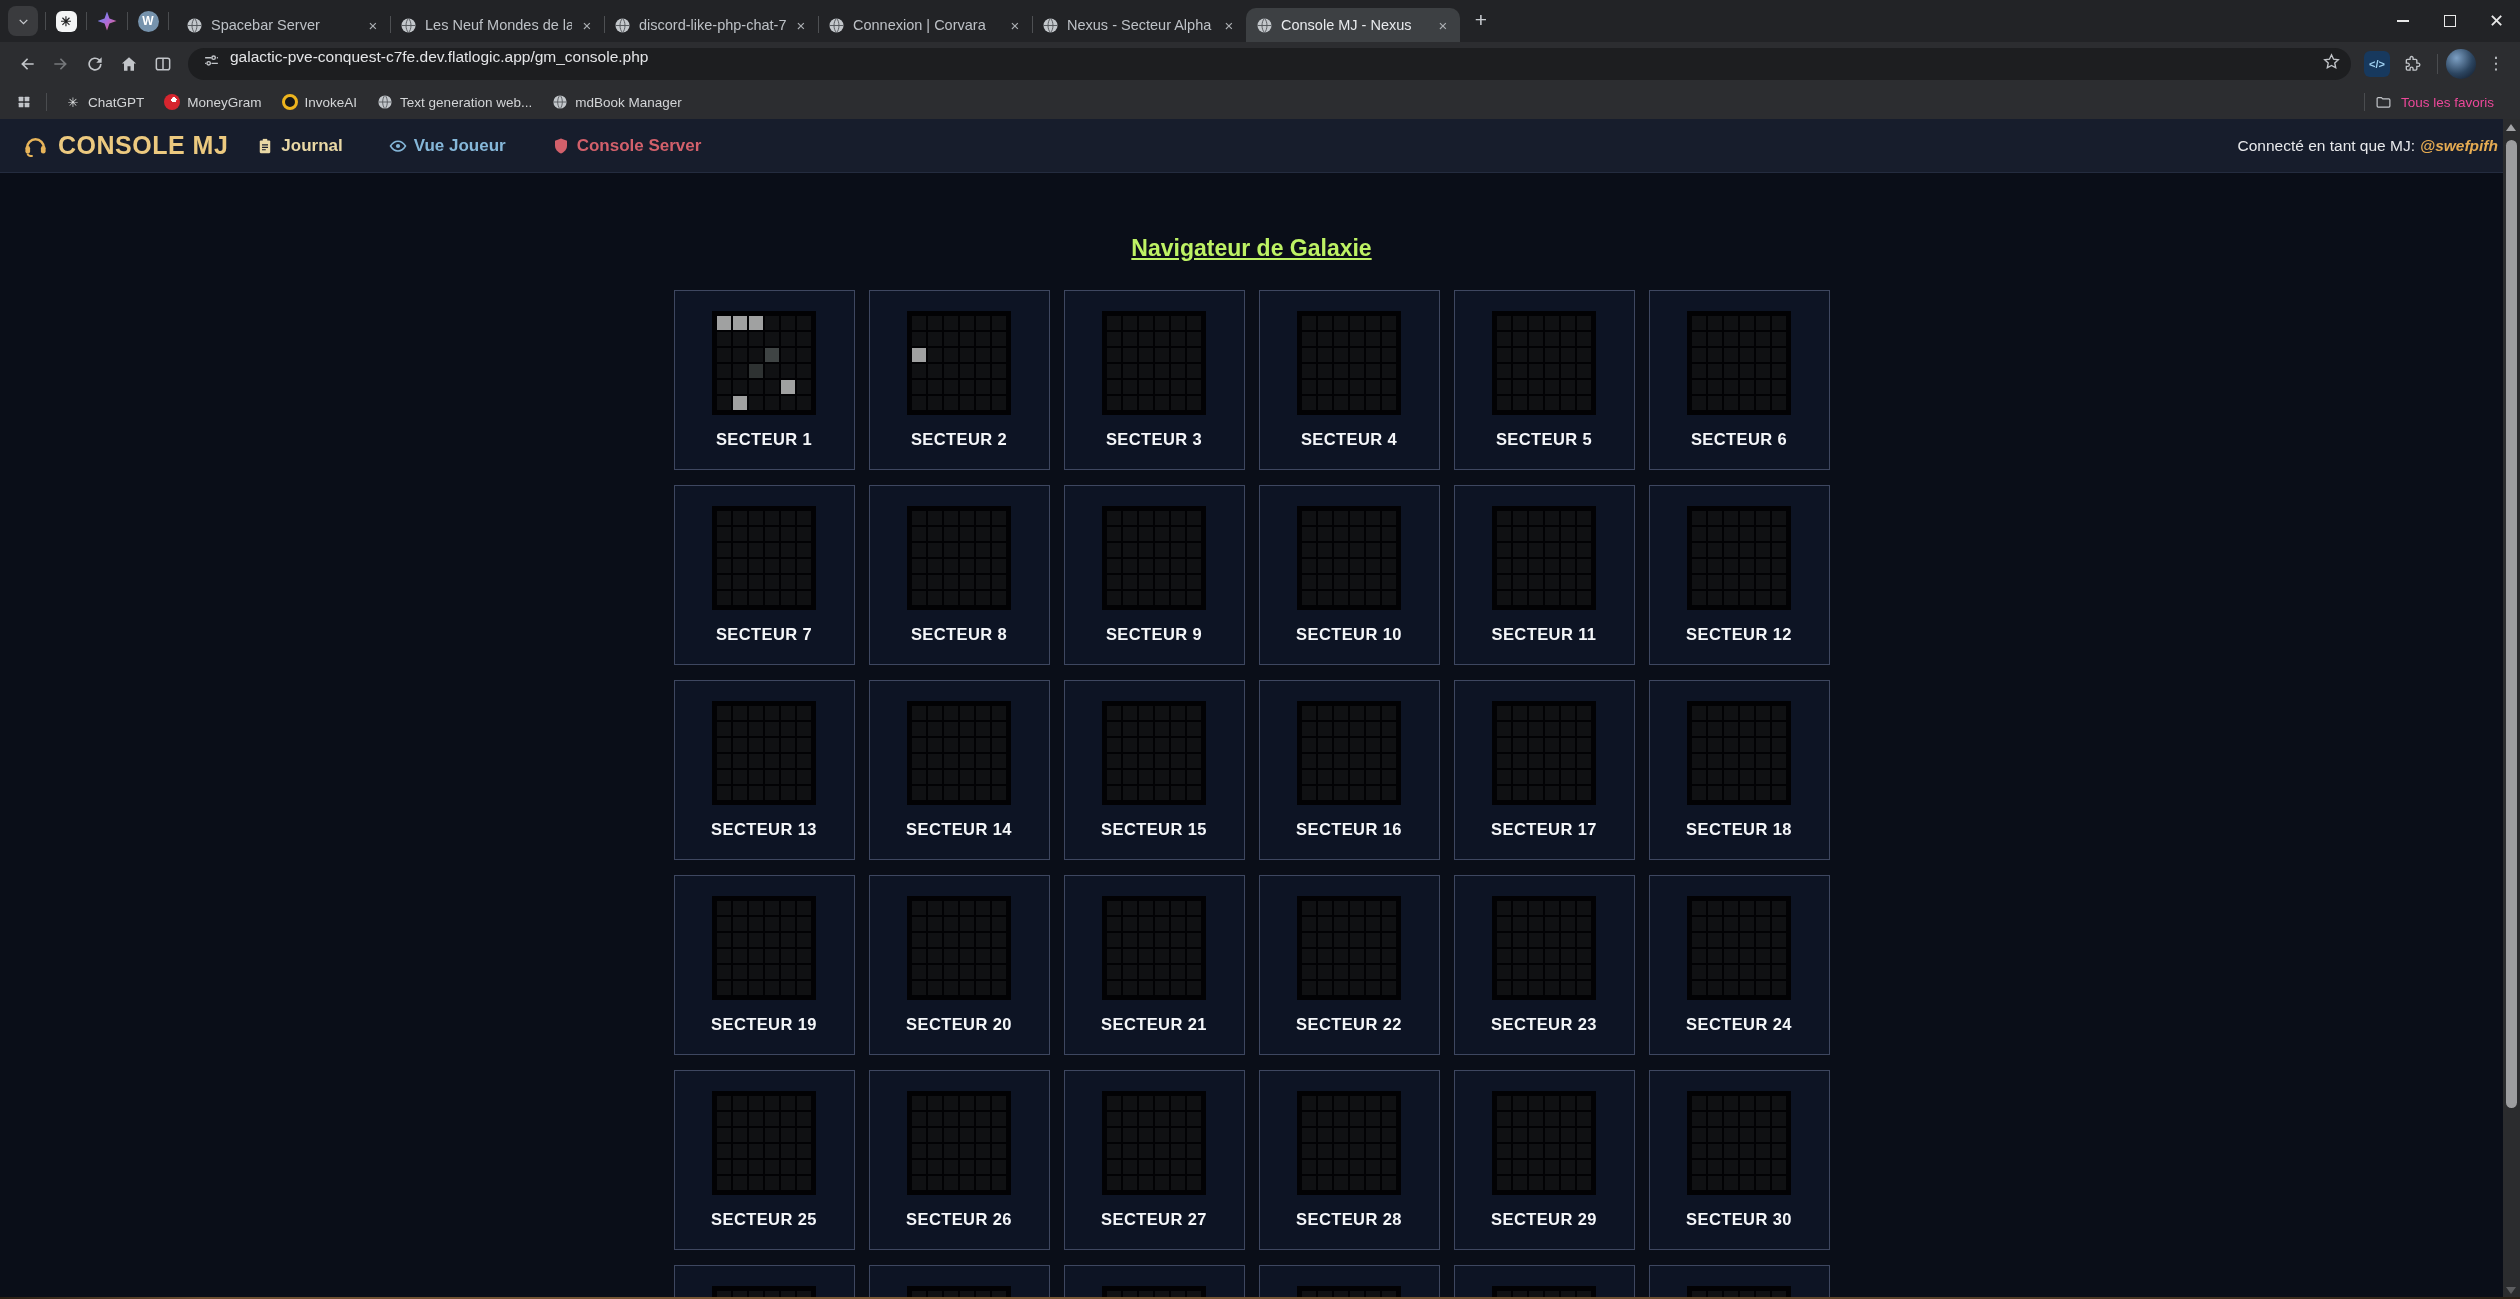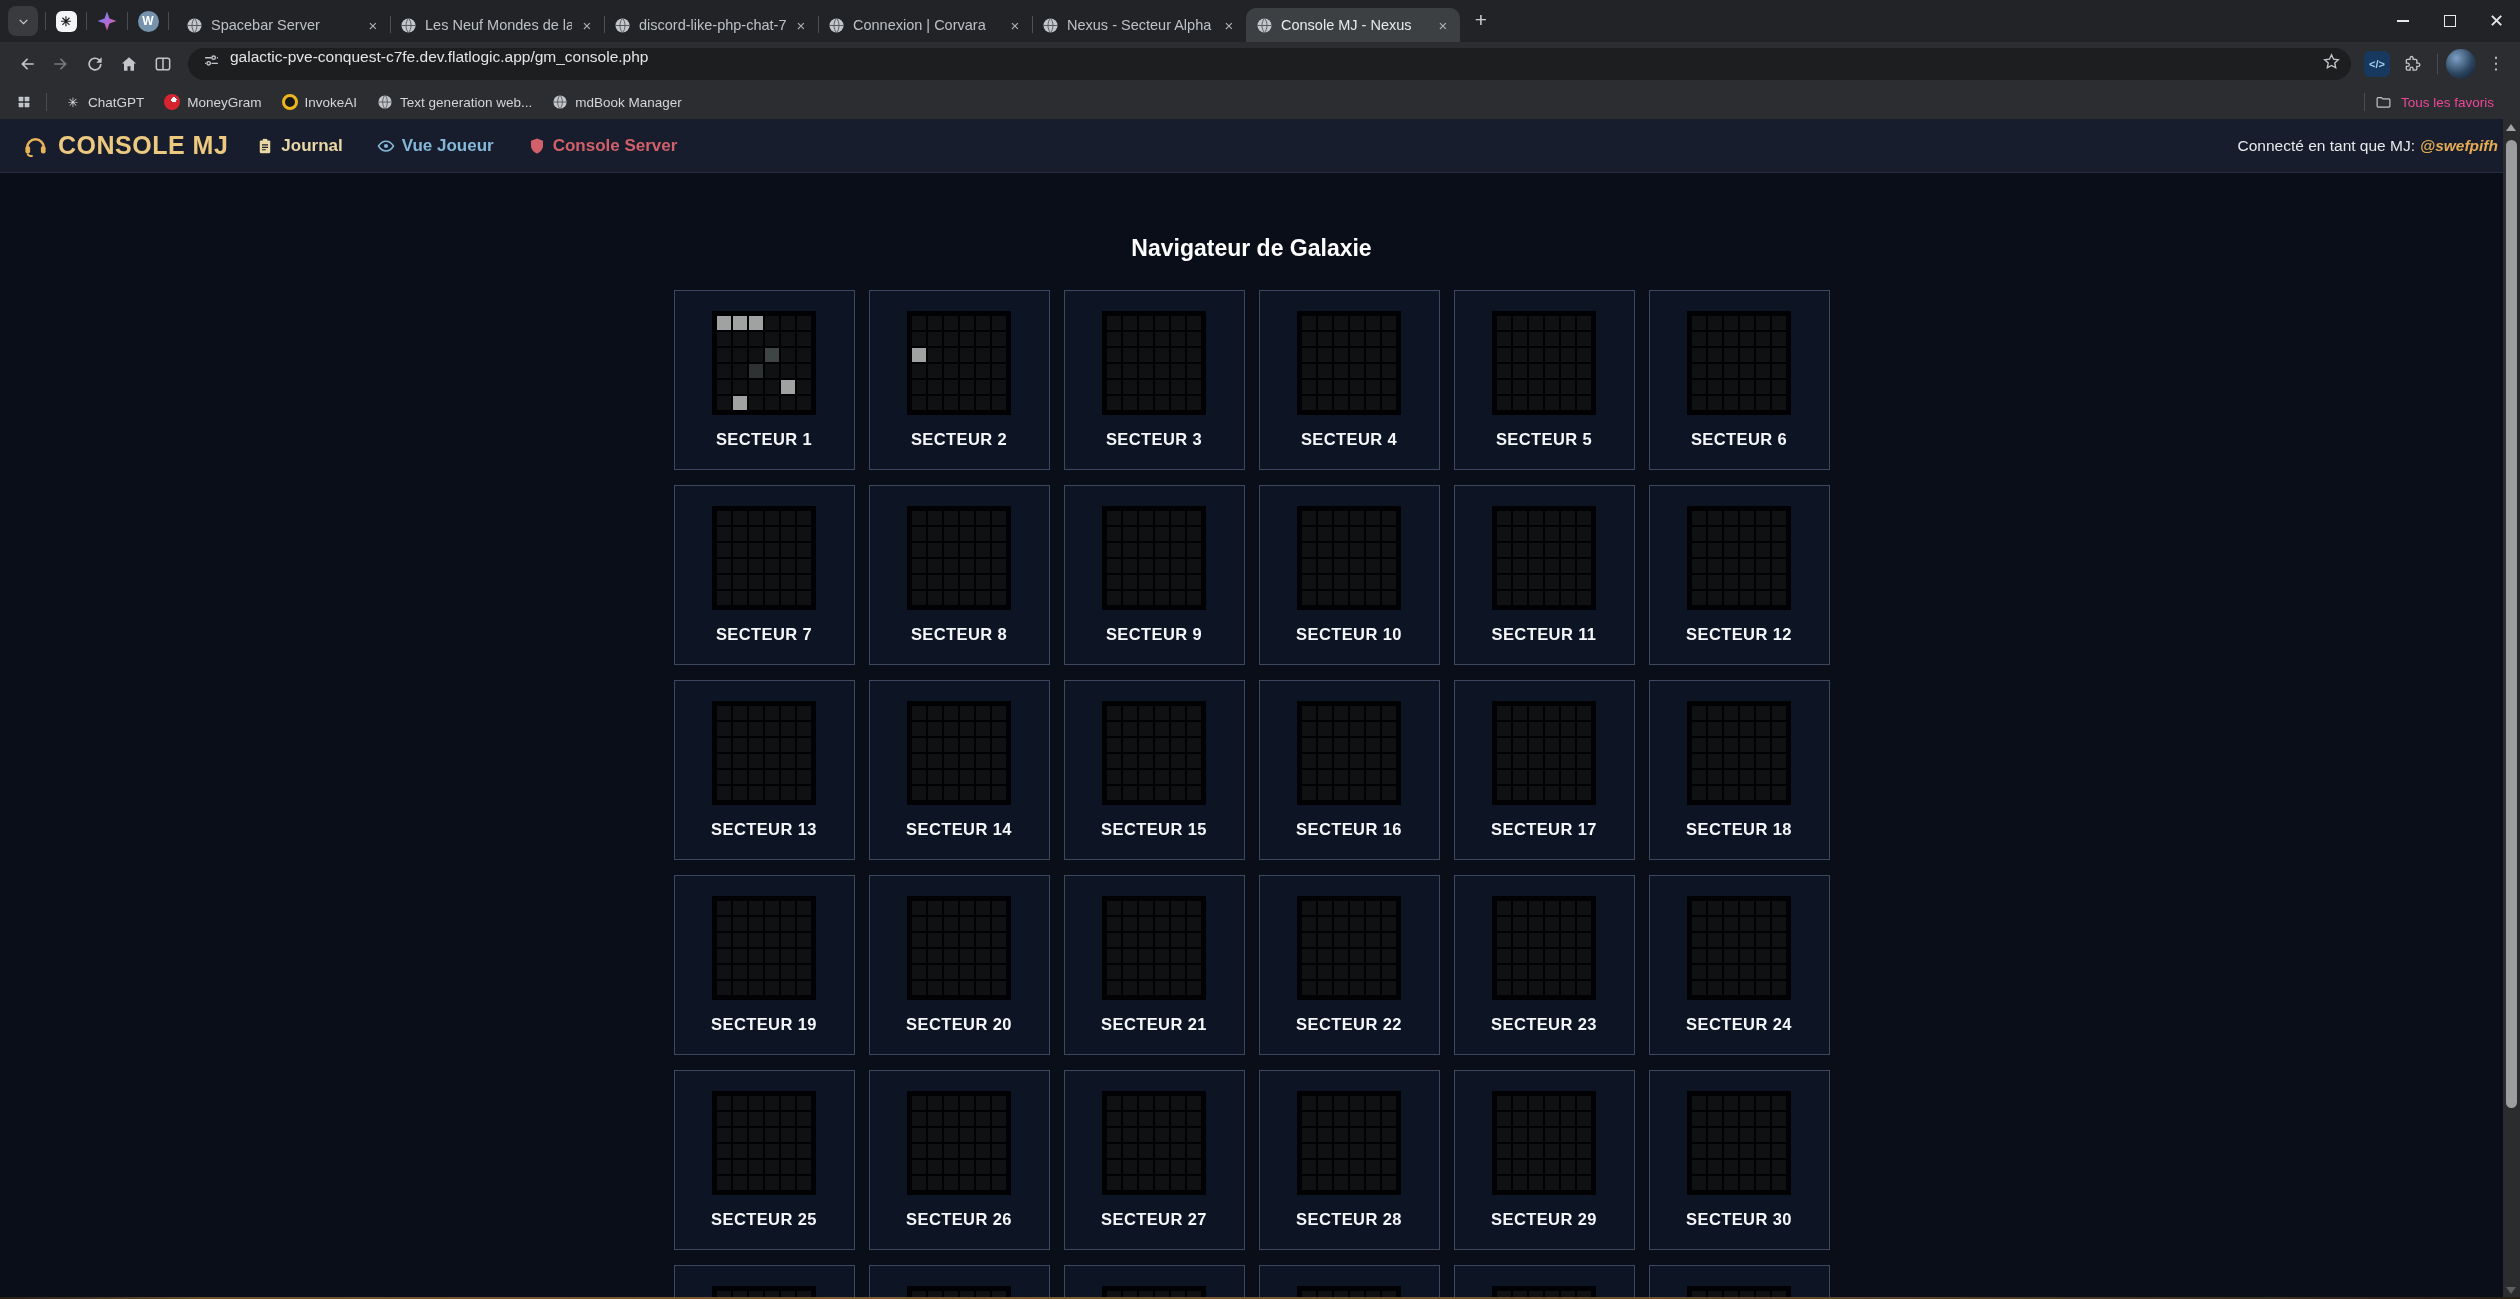--- a/index.html
+++ b/index.html
@@ -61,32 +61,32 @@
   .bm-right{display:flex;align-items:center;flex:none;color:#ec4899;font-size:13.5px;margin-right:14px;}
   .bm-right .ficon{width:17px;height:17px;margin-right:9px;color:#c2c5c9;}
   .bm-right .ficon svg{width:17px;height:17px;}
 
   
   .page{position:absolute;top:119px;left:0;width:2520px;height:1180px;background:#0a0e18;overflow:hidden;}
   .site-header{height:54px;background:#171d2c;border-bottom:1px solid #242c3f;display:flex;align-items:center;padding:0 22px;box-sizing:border-box;}
   .logo{display:flex;align-items:center;color:#ecc97f;font-weight:bold;font-size:25px;letter-spacing:.5px;}
   .logo .hicon{width:27px;height:27px;margin-right:9px;color:#e7b45a;}
   .logo .hicon svg{width:27px;height:27px;}
-  .site-nav{display:flex;align-items:center;margin-left:28px;gap:34px;}
+  .site-nav{display:flex;align-items:center;margin-left:28px;gap:46px;}
   .nav-item{display:flex;align-items:center;font-weight:bold;font-size:17px;}
   .nav-item .nicon{width:18px;height:18px;margin-right:7px;}
   .nav-item .nicon svg{width:18px;height:18px;}
   .nav-journal{color:#e9d8a5;}
   .nav-vue{color:#85b7d9;}
   .nav-admin{color:#d2606b;}
   .header-status{margin-left:auto;color:#e8e9ec;font-size:15.5px;}
   .header-status .uname{color:#e5ab52;font-weight:bold;margin-left:5px;font-style:italic;}
 
   .content{width:2503px;}
-  .gal-title{margin:62px 0 0 0;text-align:center;color:#ffffff;font-size:23px;font-weight:bold;}
+  .gal-title{margin:62px 0 0 0;text-align:center;color:#bef264;font-size:23px;font-weight:bold;text-decoration:underline;}
   .sector-grid{width:1156px;margin:28px auto 0 auto;display:grid;grid-template-columns:repeat(6,181px);gap:15px 14px;}
   .card{width:181px;height:180px;box-sizing:border-box;background:#0d1424;border:1px solid #3e4760;display:flex;flex-direction:column;align-items:center;padding-top:20px;}
   .mini{width:104px;height:104px;box-sizing:border-box;background:#020204;padding:5px;display:grid;grid-template-columns:repeat(6,14px);grid-template-rows:repeat(6,14px);gap:2px;}
   .cell{background:#101113;}
   .cell.b{background:#a0a1a1;}
   .cell.d{background:#3f4444;}
   .cell.d2{background:#2e3232;}
   .clabel{margin-top:15px;color:#f4f6f9;font-weight:bold;font-size:16.5px;letter-spacing:.4px;white-space:nowrap;}
 
   

